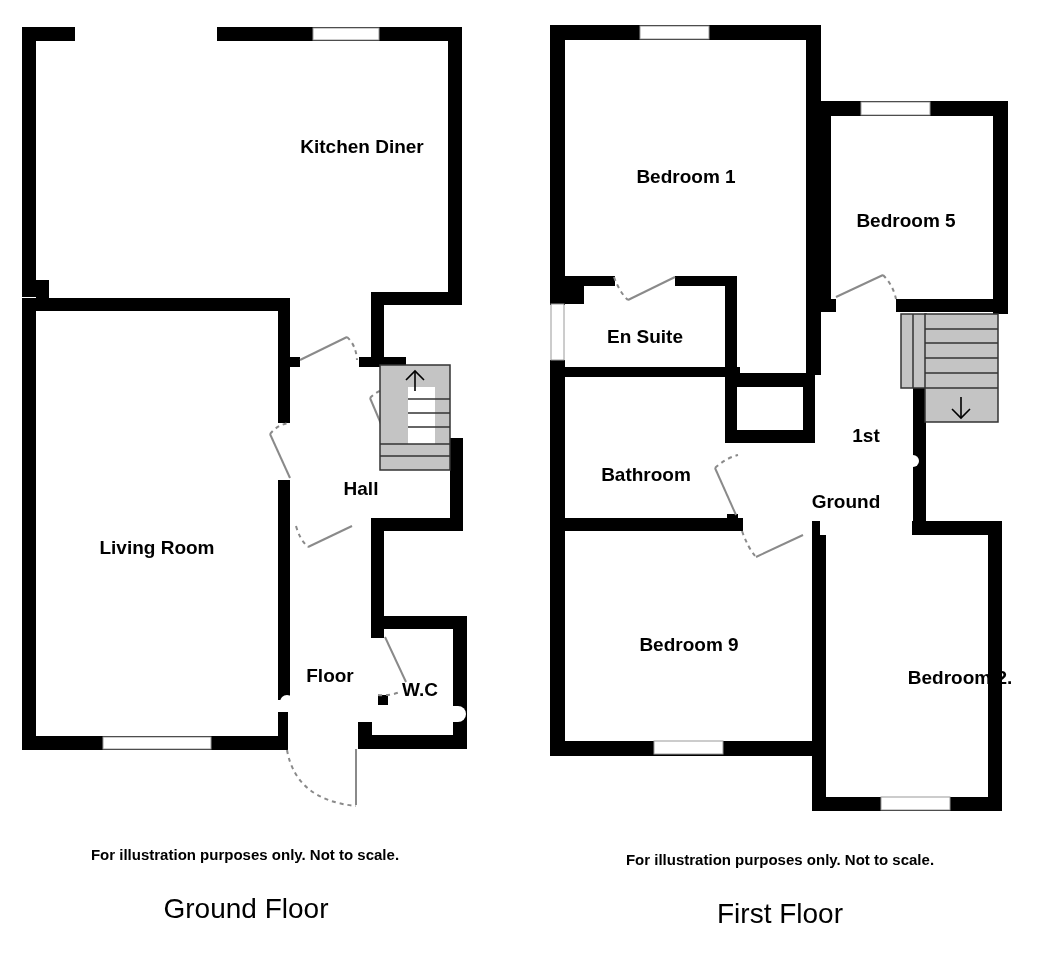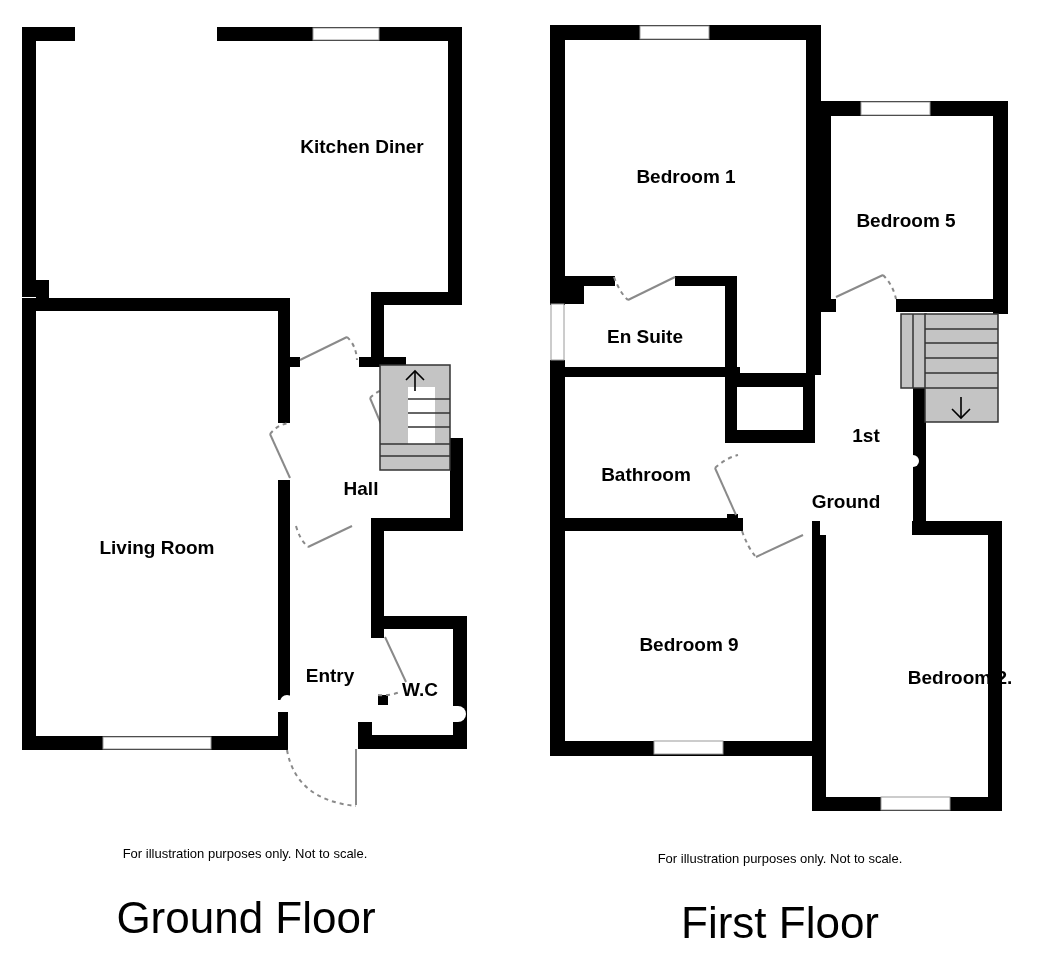--- a/index.html
+++ b/index.html
@@ -7,22 +7,22 @@
          font-family:"Liberation Sans", sans-serif; color:#000; }
   svg.plan { position:absolute; left:0; top:0; }
   .wall { fill:#000; }
   .win { fill:#fff; stroke:#9a9a9a; stroke-width:1; }
   .door { stroke:#8a8a8a; stroke-width:2; fill:none; }
   .swing { stroke:#8a8a8a; stroke-width:2; fill:none; stroke-dasharray:4 4; }
   .stair { fill:#c4c4c4; stroke:#333; stroke-width:1.5; }
   .tread { stroke:#333; stroke-width:1.5; }
   .room-label { position:absolute; font-weight:bold; font-size:19px; white-space:nowrap;
                 transform:translate(-50%,-50%); }
-  .note { position:absolute; font-size:13px; white-space:nowrap; transform:translateX(-50%); }
-  .floor-title { position:absolute; font-size:44px; white-space:nowrap; transform:translateX(-50%); }
+  .note { position:absolute; font-size:15px; white-space:nowrap; transform:translateX(-50%);font-weight:bold; }
+  .floor-title { position:absolute; font-size:28px; white-space:nowrap; transform:translateX(-50%); }
 </style>
 </head>
 <body>
 
 <svg class="plan" width="1052" height="964" viewBox="0 0 1052 964">
 
   <g>
 
     <rect class="wall" x="22" y="27" width="53" height="14"></rect>
     <rect class="wall" x="217" y="27" width="245" height="14"></rect>
@@ -167,21 +167,21 @@
   </g>
   <g>
     <line x1="961" y1="397" x2="961" y2="418" stroke="#000" stroke-width="1.6"></line>
     <polyline points="952,409 961,418 970,409" fill="none" stroke="#000" stroke-width="1.6"></polyline>
   </g>
 </svg>
 
 <div class="room-label" style="left:318px; top:147px;margin-left:44px;">Kitchen Diner</div>
 <div class="room-label" style="left:157px; top:548px;">Living Room</div>
 <div class="room-label" style="left:361px; top:489px;">Hall</div>
-<div class="room-label" style="left:330px; top:676px;">Entry</div>
+<div class="room-label" style="left:330px; top:676px;">Floor</div>
 <div class="room-label" style="left:420px; top:690px;">W.C</div>
 <div class="note" style="left:245px; top:846px;">For illustration purposes only. Not to scale.</div>
 <div class="floor-title" style="left:246px; top:893px;">Ground Floor</div>
 
 <div class="room-label" style="left:686px; top:177px;">Bedroom 1</div>
 <div class="room-label" style="left:906px; top:221px;">Bedroom 5</div>
 <div class="room-label" style="left:645px; top:337px;">En Suite</div>
 <div class="room-label" style="left:646px; top:475px;text-align:right;">Bathroom</div>
 <div class="room-label" style="left:866px; top:436px;">1st</div>
 <div class="room-label" style="left:846px; top:502px;">Ground</div>

